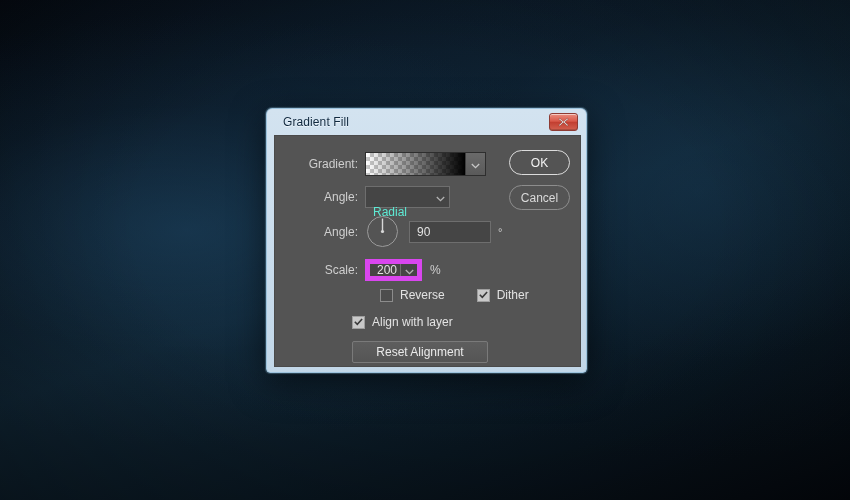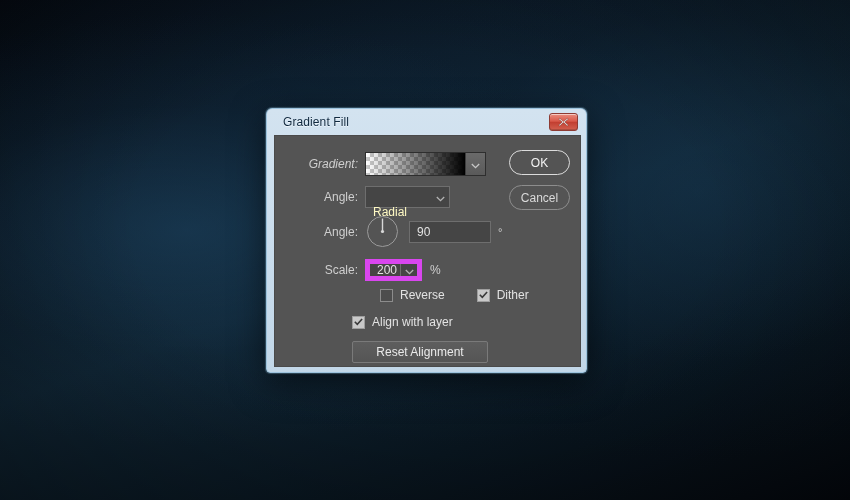--- a/index.html
+++ b/index.html
@@ -97,21 +97,21 @@
   }
   .lbl {
     font-size: 12px;
     color: #cfcfcf;
     text-align: right;
     white-space: nowrap;
   }
 
   
   #row-gradient { left: 11px; top: 16px; }
-  #row-gradient .lbl { width: 72px; font-style: italic; }
+  #row-gradient .lbl { width: 72px; }
   #gradient-swatch-wrap {
     margin-left: 7px;
     width: 121px;
     height: 24px;
     display: flex;
     border: 1px solid #2e2e2e;
     background: #3a3a3a;
   }
   #gradient-swatch {
     flex: 1;
@@ -147,21 +147,21 @@
     margin-left: 7px;
     width: 85px;
     height: 22px;
     background: #454545;
     border: 1px solid #6e6e6e;
     display: flex;
     align-items: center;
     padding: 0 4px 0 7px;
     cursor: pointer;
   }
-  #style-value { font-size: 12px; color: #fef9c3; flex: 1; margin-top: 29px; }
+  #style-value { font-size: 12px; color: #5eead4; flex: 1; margin-top: 29px; }
 
   
   #row-angle { left: 11px; top: 78px; }
   #row-angle .lbl { width: 72px; }
   #angle-dial {
     margin-left: 7px;
     width: 35px;
     height: 35px;
     cursor: pointer;
   }

